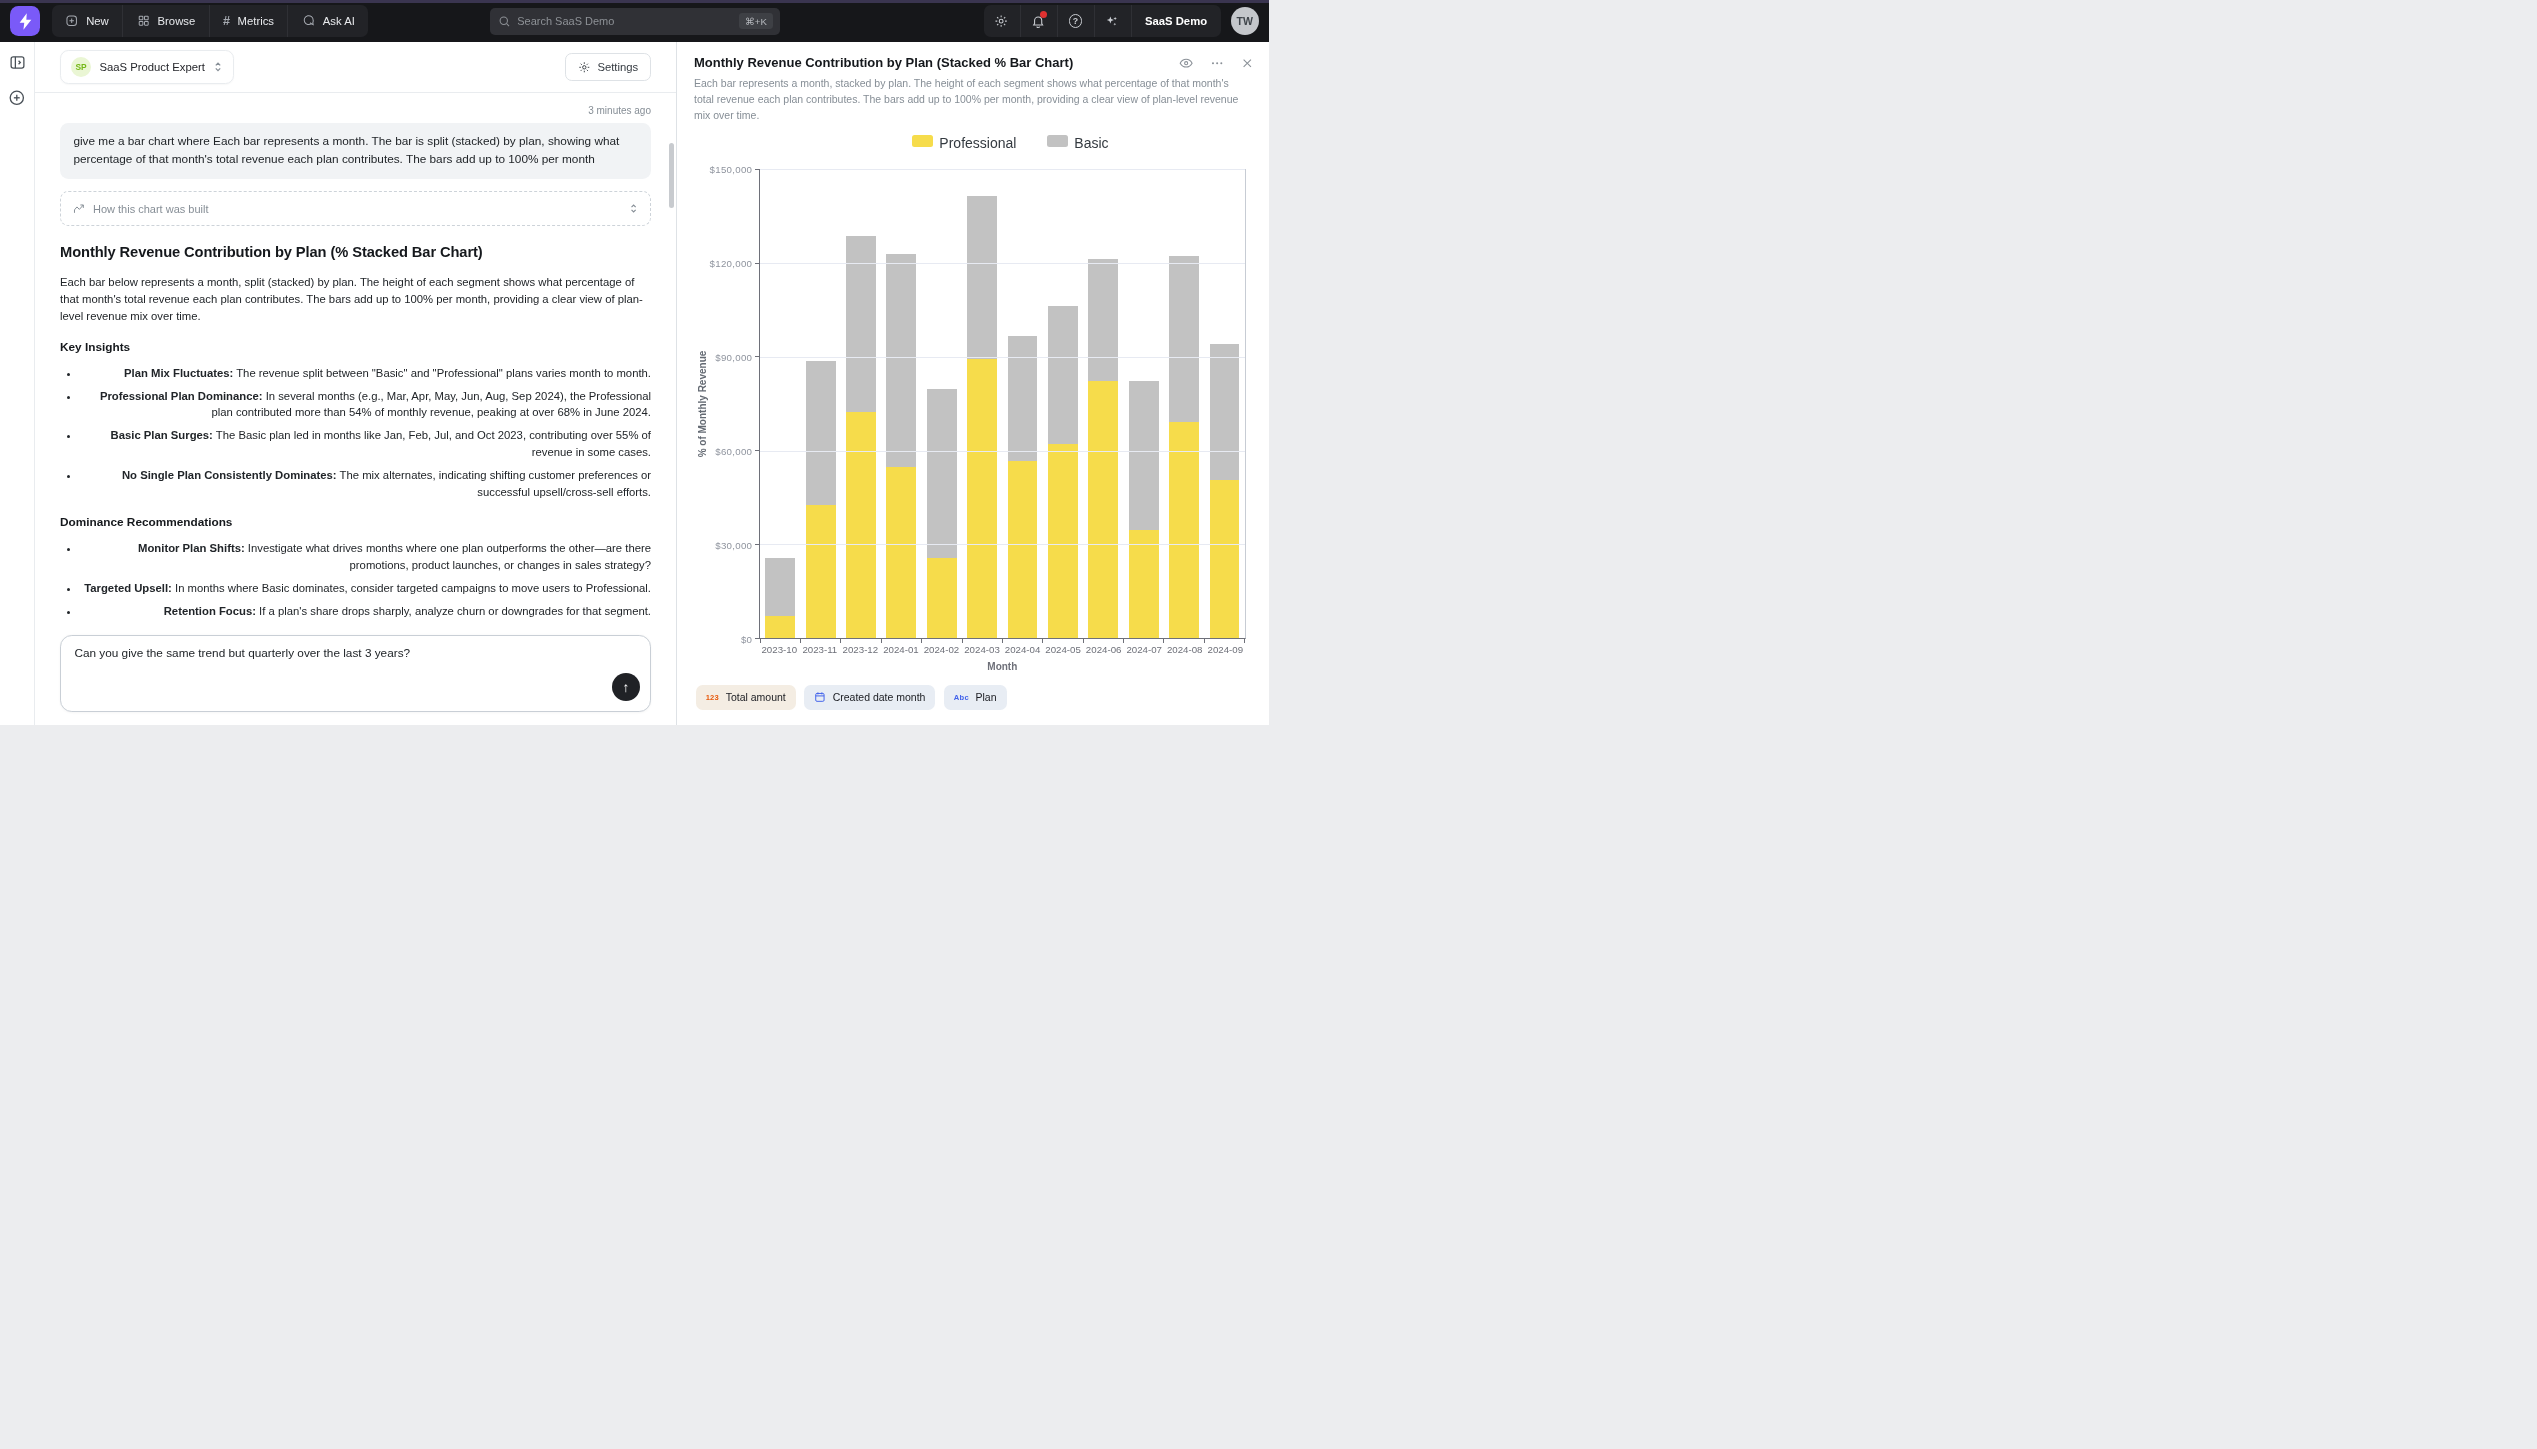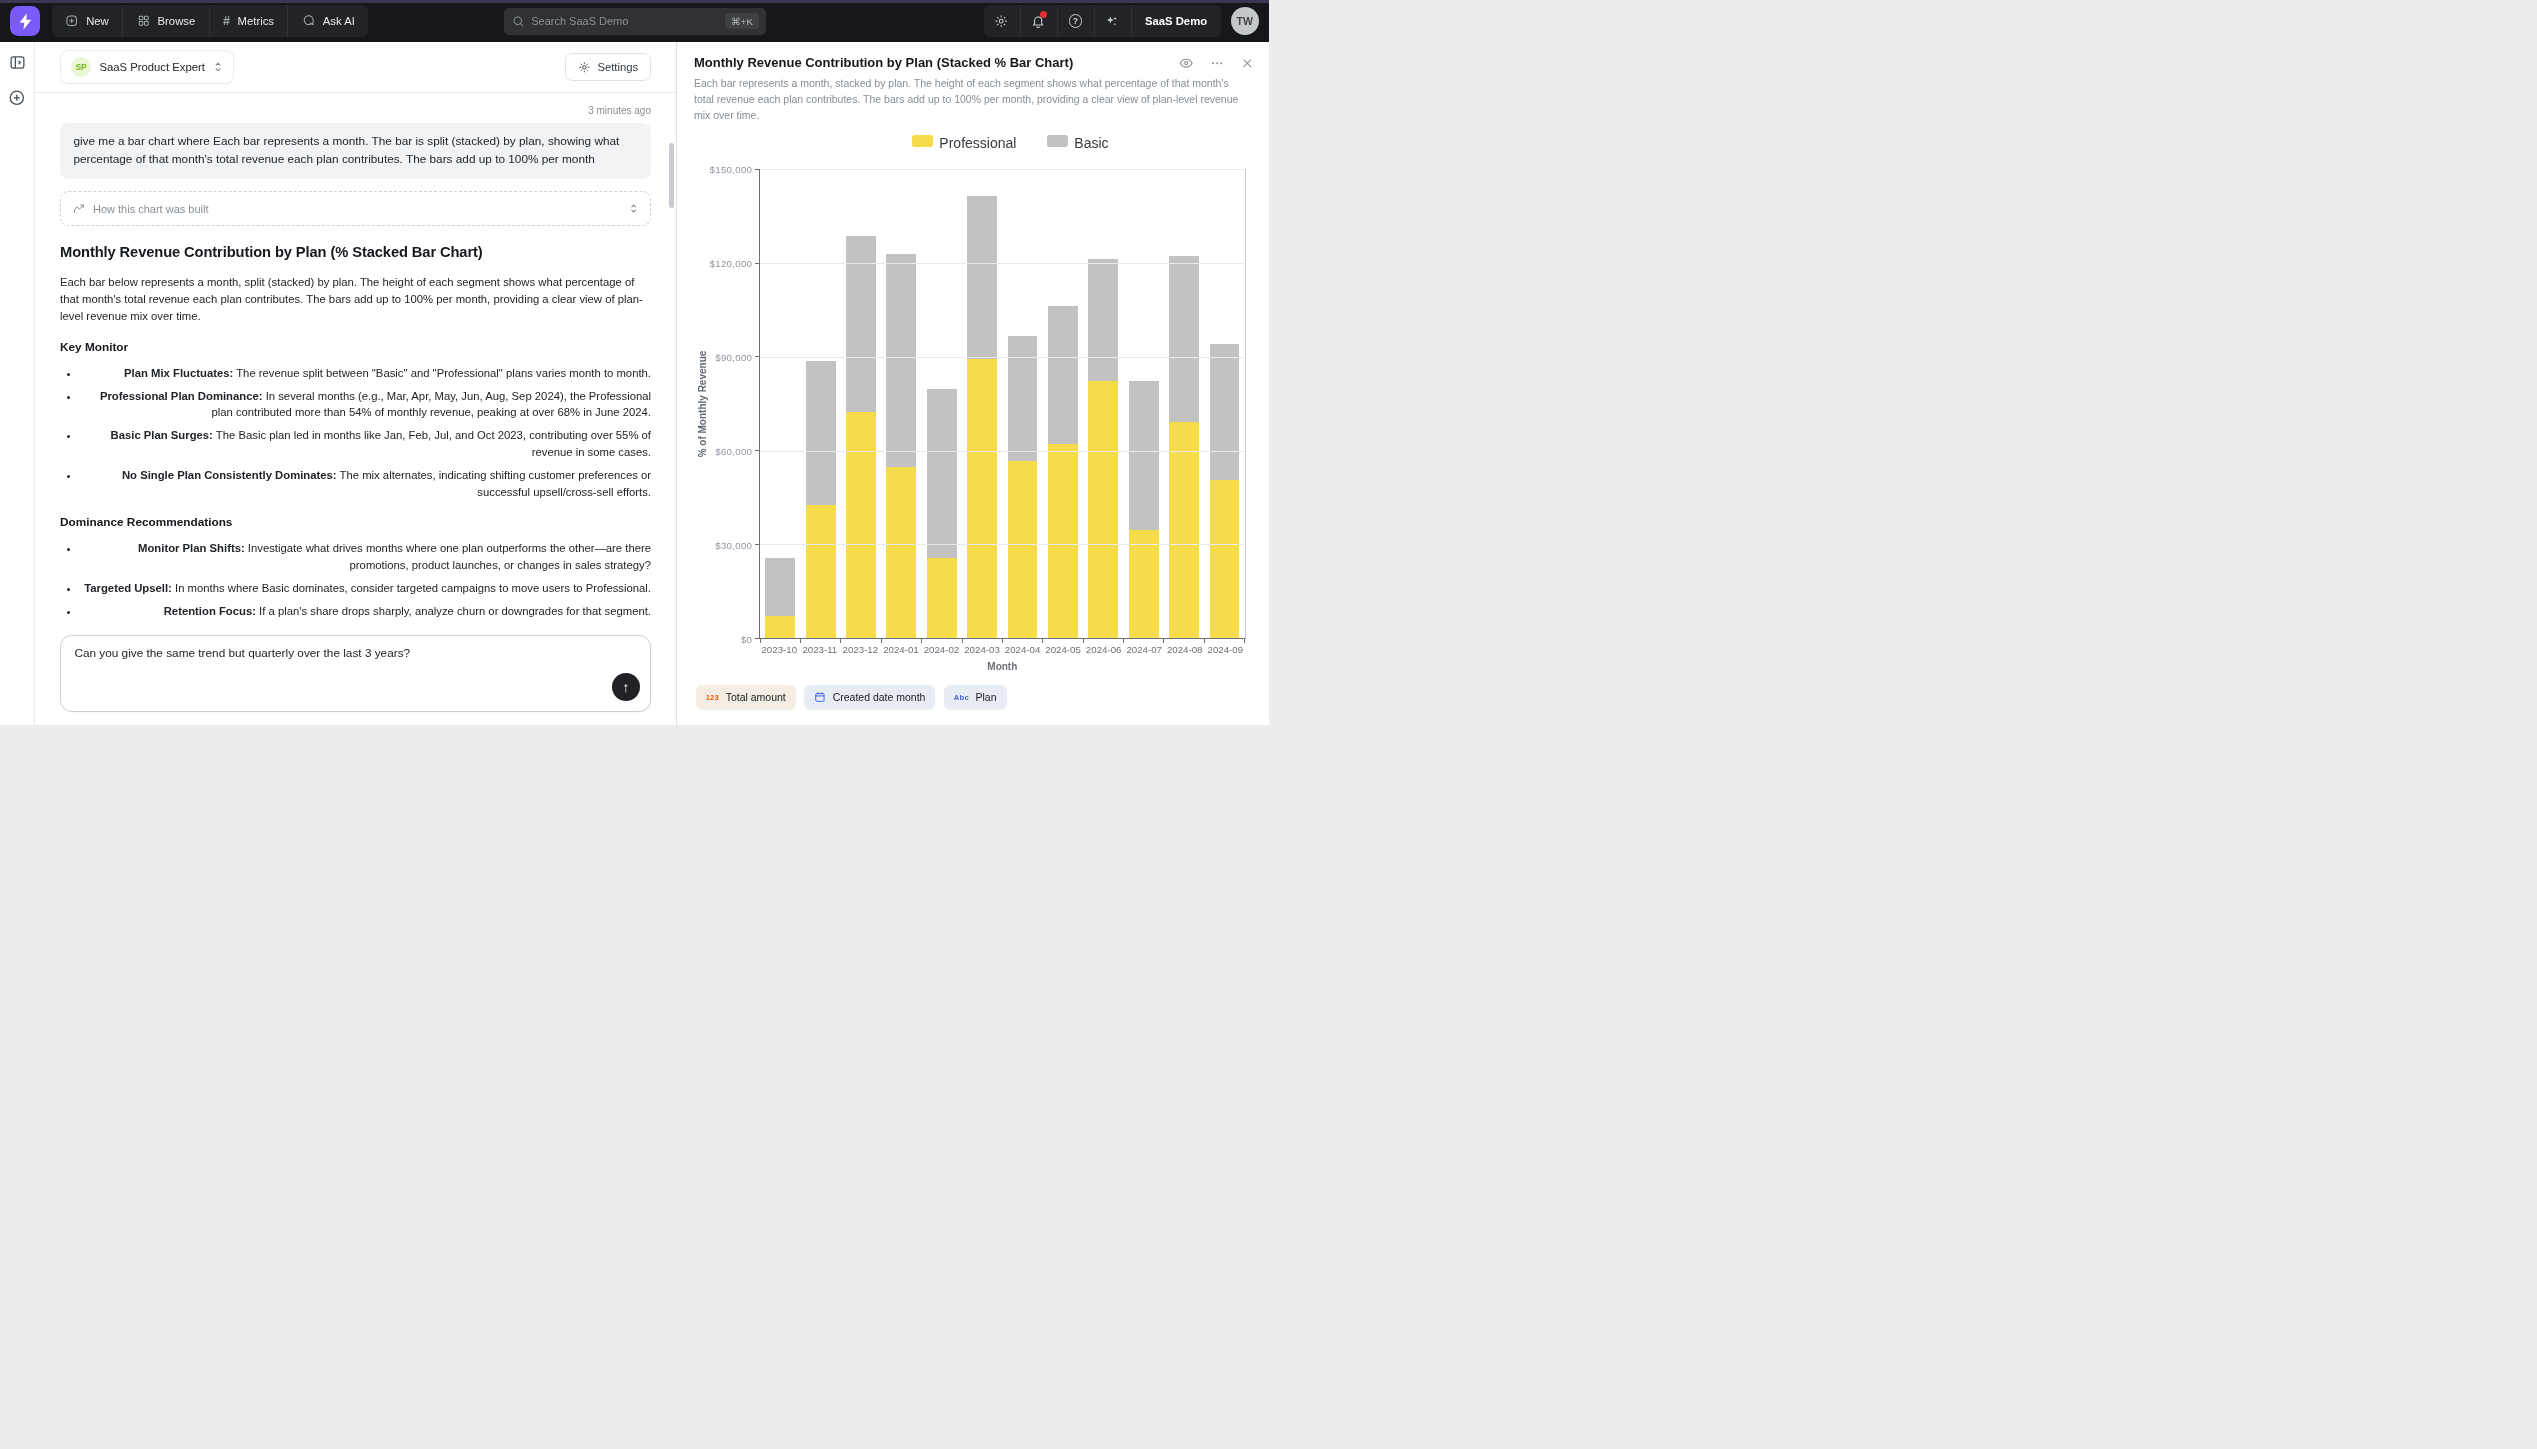--- a/index.html
+++ b/index.html
@@ -11,21 +11,21 @@
     padding:0 10px; gap:11.8px; }
   .navbar::before { content:""; position:absolute; top:0; left:0; right:0; height:2.5px; background:#3A3550; }
   .logo { width:30px; height:30px; border-radius:8.4px; background:#7A5AF8; display:flex;
     align-items:center; justify-content:center; flex:0 0 auto; }
   .navgroup { display:flex; align-items:stretch; background:#222327; border-radius:6.7px; overflow:hidden; height:32px; }
   .navitem { display:flex; align-items:center; gap:7.6px; padding:0 13.4px; color:#E8EAED; font-size:11.3px;
     cursor:pointer; border-right:0.8px solid #2F3035; }
   .navitem:last-child { border-right:none; }
   .navitem .ic { color:#A6AAB1; display:flex; align-items:center; }
   .hashglyph { font-size:12.6px; font-weight:700; color:#A6AAB1; }
-  .search { position:absolute; left:50%; transform:translateX(-50%); width:262px; height:27px;
+  .search { position:absolute; left:50%; transform:translateX(-50%); width:290px; height:27px;
     background:#303136; border-radius:5px; display:flex; align-items:center; padding:0 6.7px 0 8.4px; gap:6.7px; cursor:text; }
   .search .ph { flex:1; color:#8D9196; font-size:11px; }
   .search .kbd { background:#3E4045; color:#B6B9BE; font-size:9.7px; padding:2.5px 5.9px; border-radius:3.4px; }
   .nav-right { margin-left:auto; display:flex; align-items:center; gap:10px; }
   .iconcell { display:flex; align-items:center; justify-content:center; width:37px; color:#C9CCD1;
     border-right:0.8px solid #2F3035; position:relative; height:32px; cursor:pointer; }
   .orgcell { display:flex; align-items:center; padding:0 13.4px; color:#FFFFFF; font-size:11.3px; font-weight:600; cursor:pointer; }
   .reddot { position:absolute; top:5.9px; right:9.2px; width:7.6px; height:7.6px; border-radius:50%; background:#E03131; }
   .avatar { width:28.5px; height:28.5px; border-radius:50%; background:#C4C7CB; color:#3F454B; font-weight:700;
     font-size:10.5px; display:flex; align-items:center; justify-content:center; cursor:pointer; }
@@ -261,21 +261,21 @@
           <svg width="9.2" height="11" viewBox="0 0 12 16" fill="none" stroke="#868E96" stroke-width="1.7">
               <polyline points="3,6 6,3 9,6"></polyline>
               <polyline points="3,10 6,13 9,10"></polyline>
             </svg>
         </span>
       </div>
 
       <div class="article">
         <h1>Monthly Revenue Contribution by Plan (% Stacked Bar Chart)</h1>
         <p>Each bar below represents a month, split (stacked) by plan. The height of each segment shows what percentage of that month's total revenue each plan contributes. The bars add up to 100% per month, providing a clear view of plan-level revenue mix over time.</p>
-        <h2>Key Monitor</h2>
+        <h2>Key Insights</h2>
         <ul id="insights-list">
             <li><b>Plan Mix Fluctuates:</b><span> The revenue split between "Basic" and "Professional" plans varies month to month.</span></li>
             <li><b>Professional Plan Dominance:</b><span> In several months (e.g., Mar, Apr, May, Jun, Aug, Sep 2024), the Professional plan contributed more than 54% of monthly revenue, peaking at over 68% in June 2024.</span></li>
             <li><b>Basic Plan Surges:</b><span> The Basic plan led in months like Jan, Feb, Jul, and Oct 2023, contributing over 55% of revenue in some cases.</span></li>
             <li><b>No Single Plan Consistently Dominates:</b><span> The mix alternates, indicating shifting customer preferences or successful upsell/cross-sell efforts.</span></li>
           </ul>
         <h2>Dominance Recommendations</h2>
         <ul id="recs-list">
             <li><b>Monitor Plan Shifts:</b><span> Investigate what drives months where one plan outperforms the other—are there promotions, product launches, or changes in sales strategy?</span></li>
             <li><b>Targeted Upsell:</b><span> In months where Basic dominates, consider targeted campaigns to move users to Professional.</span></li>

